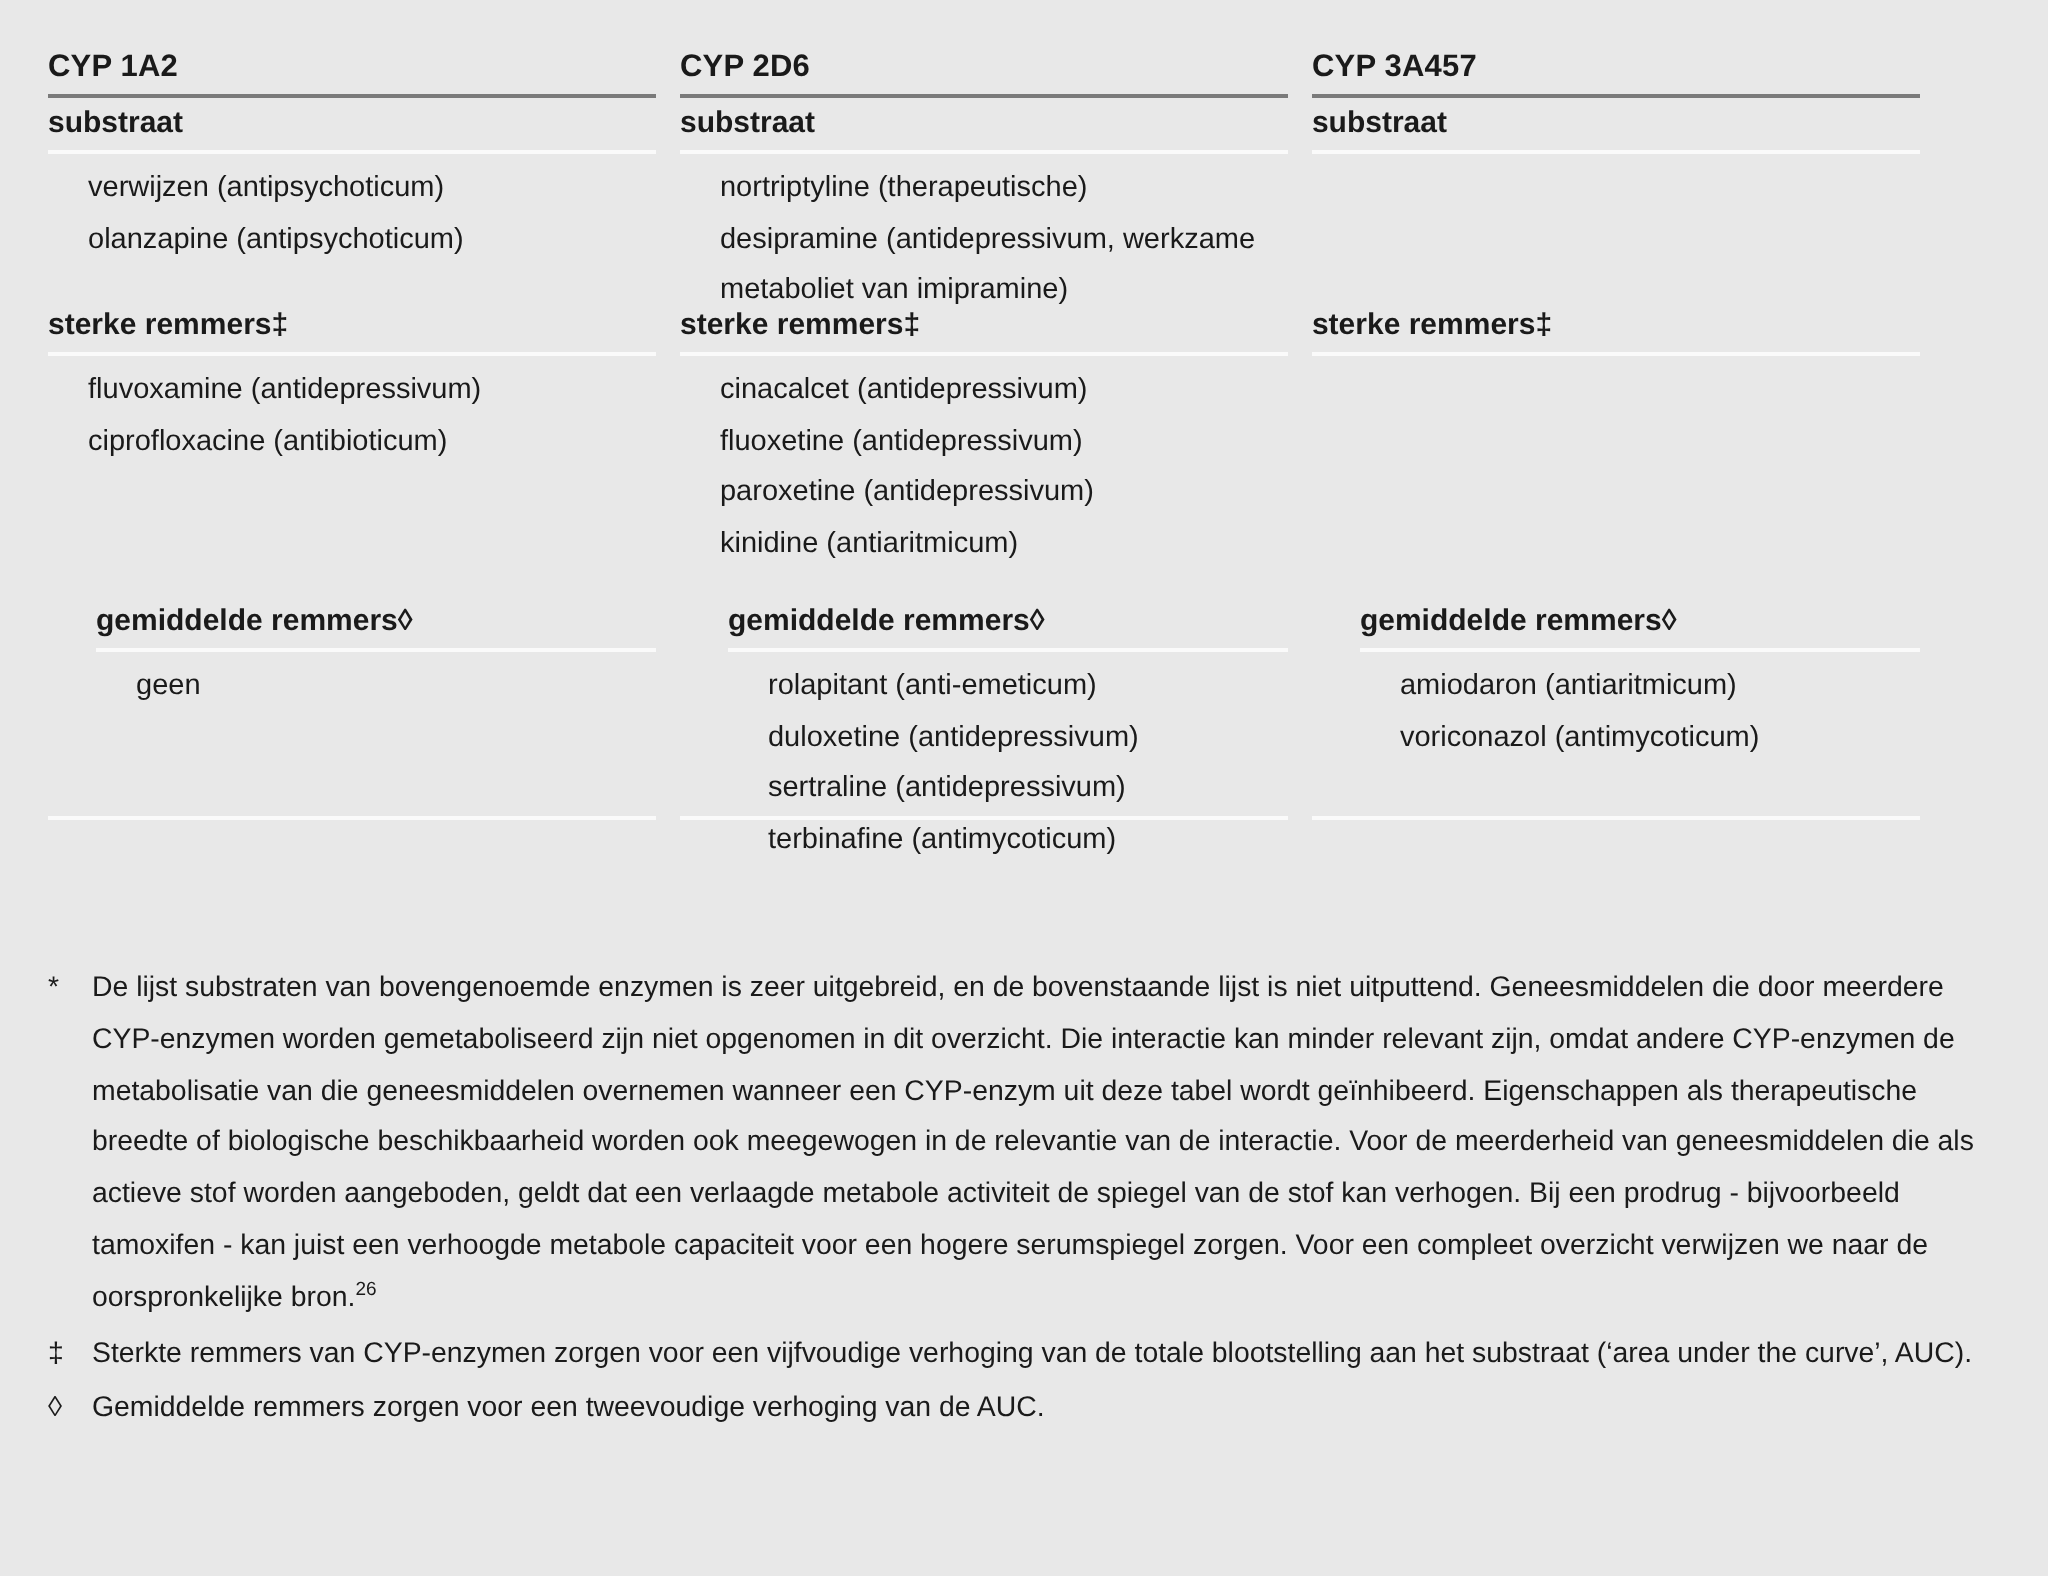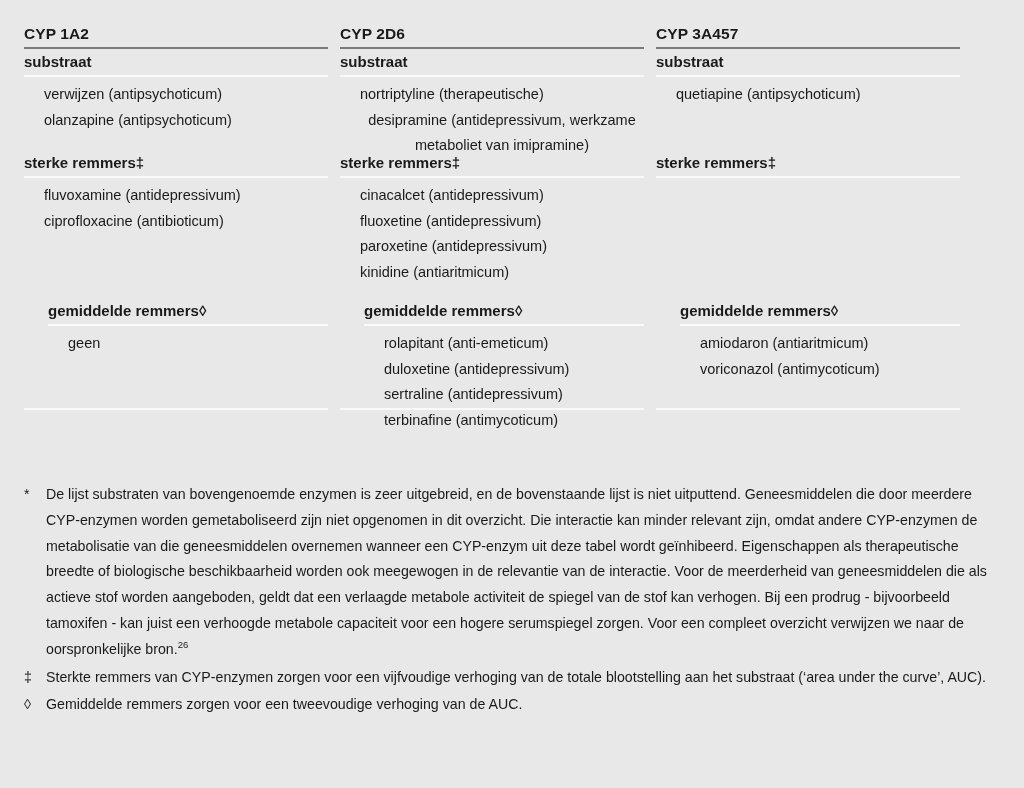--- a/index.html
+++ b/index.html
@@ -69,21 +69,20 @@
   .item {
     font-size: 14.5px;
     line-height: 25.5px;
     padding-left: 20px;
     white-space: nowrap;
   }
   .item.wrapline {
     white-space: normal;
     padding-left: 20px;
     text-indent: 0;
-    text-align: center;
   }
 
   
   .band-sub  { height: 101px; }
   .band-strong { height: 148px; }
   .band-avg  { height: 110px; margin-left: 24px; }
 
   
   .notes {
     position: absolute;
@@ -192,23 +191,20 @@
         <div class="rule-light"></div>
       </div>
 
       <div class="col">
         <div class="col-head">CYP 3A457</div>
         <div class="rule-dark"></div>
 
         <div class="band-sub">
           <div class="section-title">substraat</div>
           <div class="rule-light"></div>
-          <div class="items">
-            <div class="item">quetiapine (antipsychoticum)</div>
-          </div>
         </div>
 
         <div class="band-strong">
           <div class="section-title">sterke remmers‡</div>
           <div class="rule-light"></div>
         </div>
 
         <div class="band-avg">
           <div class="section-title">gemiddelde remmers◊</div>
           <div class="rule-light"></div>

